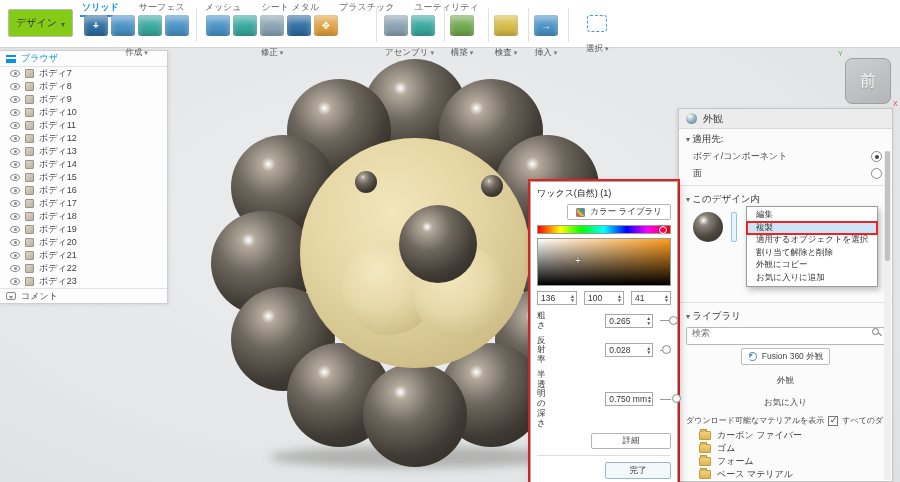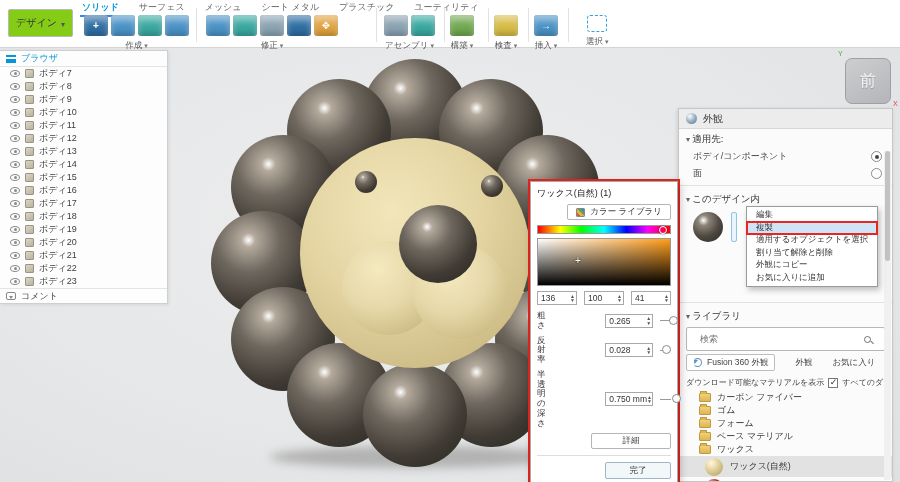--- a/index.html
+++ b/index.html
@@ -7,21 +7,21 @@
 
   
   .toolbar { position:absolute; top:0; left:0; width:900px; height:48px; background:#fff; border-bottom:1px solid #d4d4d4; z-index:40; }
   .design-btn { position:absolute; left:8px; top:9px; height:28px; border:1px solid #b9b9b9; border-radius:2px; background:#84cc16; font-size:10px; color:#333; display:flex; align-items:center; gap:4px; padding:0 7px; cursor:pointer; }
   .dd-arrow::after { content:"▾"; font-size:8px; color:#555; }
   .tabs { position:absolute; left:80px; top:0; height:14px; display:flex; gap:16px; align-items:flex-start; }
   .tab { font-size:9px; color:#666; padding:1px 2px 1px 2px; white-space:nowrap; cursor:pointer; }
   .tab.active { color:#0696d7; border-bottom:2px solid #3b82f6; font-weight:bold; }
   .tgroup { position:absolute; top:15px; display:flex; flex-direction:column; align-items:center; }
   .ticons { display:flex; gap:3px; align-items:center; }
-  .glabel { font-size:8.5px; color:#555; margin-top:4px; white-space:nowrap; }
+  .glabel { font-size:8.5px; color:#555; margin-top:11px; white-space:nowrap; }
   .glabel::after { content:" ▾"; font-size:7px; color:#777; }
   .icn { width:24px; height:21px; border-radius:3px; position:relative; box-shadow:inset 0 6px 6px rgba(255,255,255,.45), inset 0 -4px 5px rgba(0,0,0,.18); display:flex; align-items:center; justify-content:center; color:#fff; font-size:10px; font-weight:bold; cursor:pointer; }
   .c-blue { background:#4a92c6; } .c-teal { background:#39a8a0; } .c-steel { background:#8aa2b2; }
   .c-deep { background:#2f6ea3; } .c-orange { background:#e0a23f; } .c-green { background:#70a84f; }
   .c-yellow { background:#d6bb45; } .c-sel { background:transparent; box-shadow:none; border:1px dashed #3aa0d8; width:20px; height:17px; }
   .vsep { position:absolute; top:8px; width:1px; height:34px; background:#e2e2e2; }
 
   
   .viewport { position:absolute; top:48px; left:0; width:900px; height:434px; background:radial-gradient(ellipse at 45% 40%, #ededee 0%, #e6e7e8 60%, #dfe0e1 100%); z-index:1; }
   .gshadow { position:absolute; left:270px; top:398px; width:290px; height:22px; background:rgba(60,58,52,.30); border-radius:50%; filter:blur(5px); }
@@ -66,25 +66,25 @@
   .radio { width:11px; height:11px; border:1px solid #8b8b8b; border-radius:50%; background:#fff; position:relative; flex:none; cursor:pointer; }
   .radio.on::after { content:""; position:absolute; left:2.5px; top:2.5px; width:4px; height:4px; border-radius:50%; background:#444; }
   .hdiv { height:1px; background:#e2e2e2; margin:3px 0; }
   .swatch-row { display:flex; gap:8px; padding:4px 0 4px 14px; margin-bottom:56px; }
   .mat-sphere { border-radius:50%; flex:none; }
   .ms-dark { background:radial-gradient(circle at 35% 28%, #fff 0%, #8d857a 18%, #4e4840 55%, #2b2823 100%); }
   .ms-tan { background:radial-gradient(circle at 35% 28%, #fff8dc 0%, #e6d7a6 35%, #c4b178 75%, #a28f5c 100%); }
   .ms-red { background:radial-gradient(circle at 35% 28%, #ffd9d4 0%, #c41f17 40%, #7c0e09 85%); }
   .sw { width:30px; height:30px; }
   .sw-box { border:1px solid #8ec4e4; background:#eaf4fb; padding:2px; border-radius:2px; }
-  .search-wrap { margin:2px 7px; height:24px; border:1px solid #b7b7b7; border-radius:2px; background:#fff; display:flex; align-items:center; padding:0 13px; }
+  .search-wrap { margin:2px 7px; height:18px; border:1px solid #b7b7b7; border-radius:2px; background:#fff; display:flex; align-items:flex-start; padding:0 5px; }
   .search-wrap input { flex:1; border:none; outline:none; font-size:9px; color:#444; font-family:inherit; background:transparent; }
   .mag { width:7px; height:7px; border:1.4px solid #707070; border-radius:50%; position:relative; flex:none; }
   .mag::after { content:""; position:absolute; width:4px; height:1.4px; background:#707070; transform:rotate(45deg); right:-3.5px; bottom:-1.5px; }
-  .seg-row { display:flex; align-items:center; gap:20px; margin:3px 7px; }
+  .seg-row { display:flex; align-items:center; gap:10px; margin:3px 7px;flex-direction:column; }
   .seg-box { display:flex; align-items:center; gap:5px; border:1px solid #bdbdbd; border-radius:2px; background:#fff; height:17px; padding:0 6px; font-size:8.5px; color:#444; cursor:pointer; }
   .refresh { width:9px; height:9px; border:1.6px solid #5a8fbe; border-left-color:transparent; border-radius:50%; position:relative; }
   .refresh::after { content:""; position:absolute; left:-3px; top:-2px; border:3px solid transparent; border-right-color:#5a8fbe; transform:rotate(40deg); }
   .seg-link { font-size:8.5px; color:#444; cursor:pointer; }
   .dl-row { display:flex; align-items:center; gap:4px; padding:3px 0 3px 7px; font-size:8px; color:#444; white-space:nowrap; overflow:hidden; }
   .cb { width:10px; height:10px; border:1px solid #777; background:#fff; position:relative; flex:none; cursor:pointer; }
   .cb::after { content:"✓"; position:absolute; font-size:9px; color:#333; left:0.5px; top:-2px; }
   .f-row { display:flex; align-items:center; gap:6px; padding:2px 0 2px 20px; font-size:9px; color:#3c3c3c; height:13px; cursor:pointer; }
   .folder { width:12px; height:9px; background:linear-gradient(#f0d27c,#ddb553); border:1px solid #c09a3c; border-radius:1px; position:relative; flex:none; }
   .folder::before { content:""; position:absolute; top:-3px; left:0; width:5px; height:2px; background:#ddb553; border:1px solid #c09a3c; border-bottom:none; border-radius:1px 1px 0 0; }

